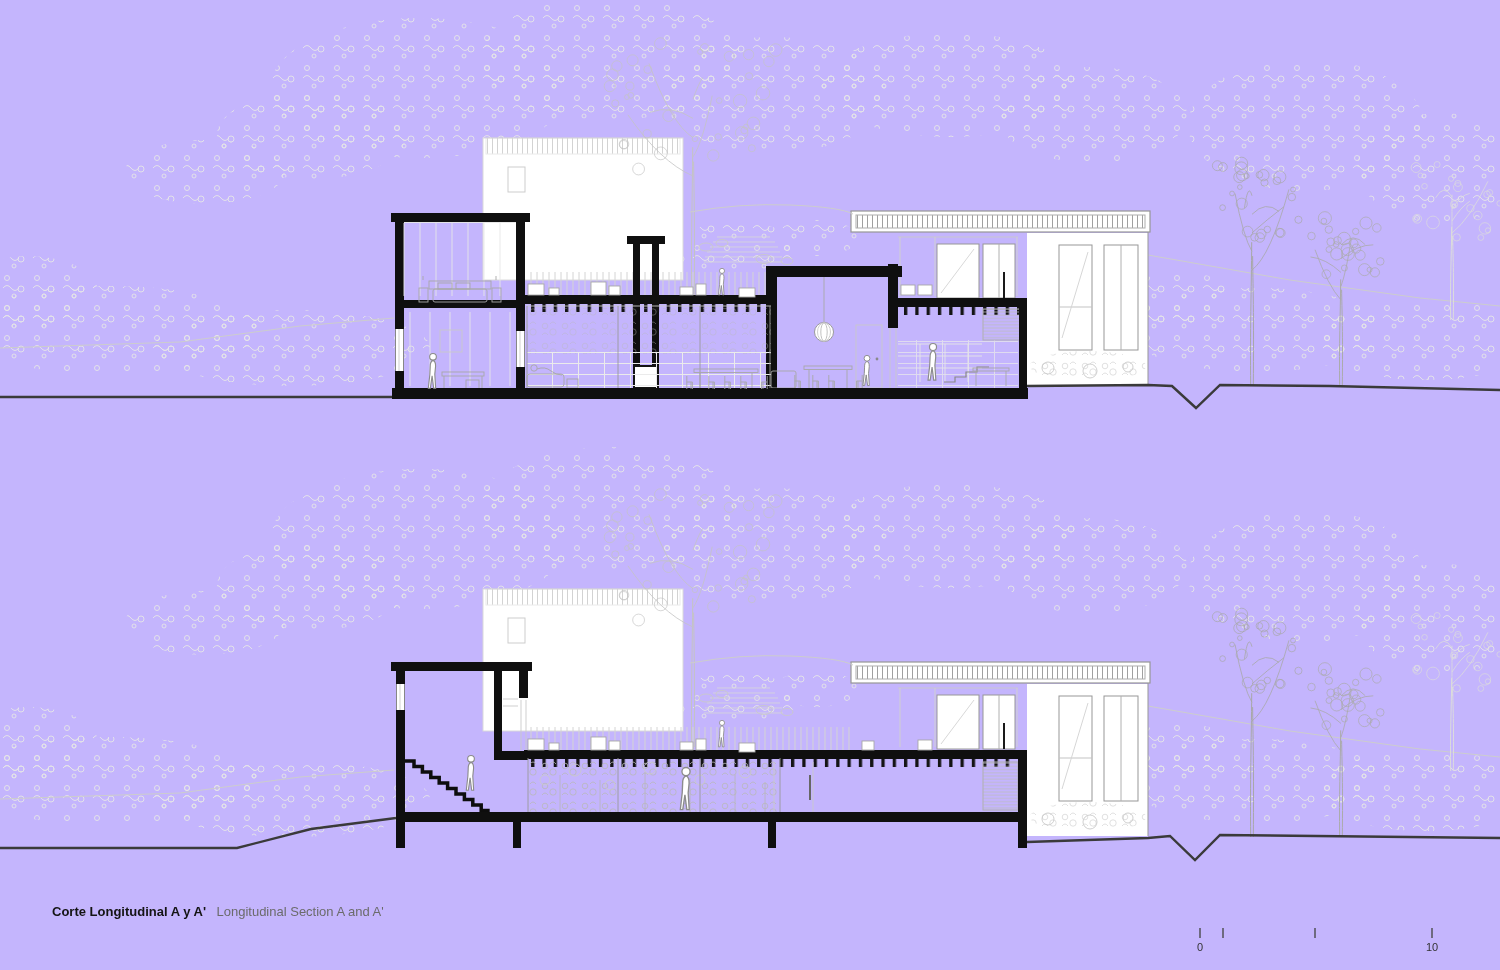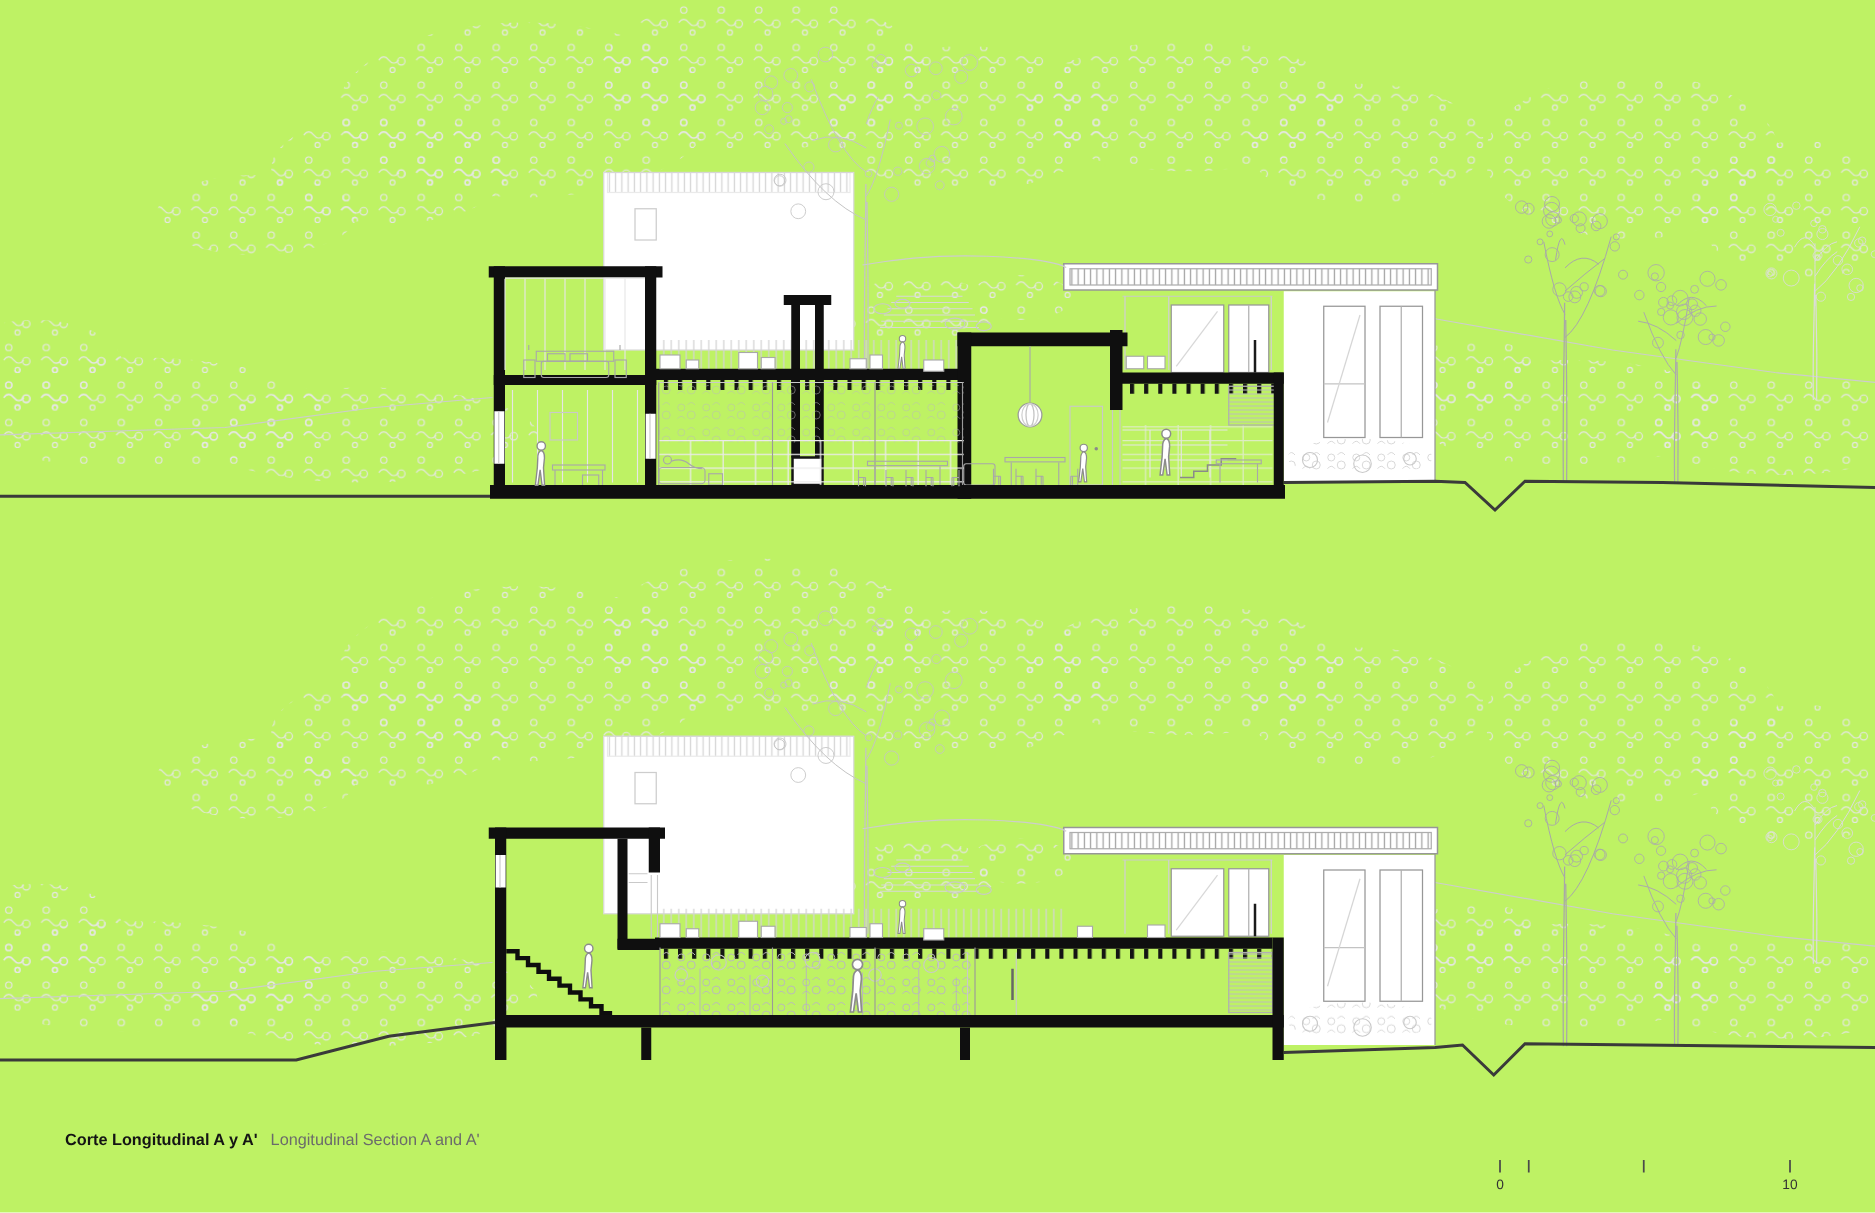--- a/index.html
+++ b/index.html
@@ -1,16 +1,16 @@
 <!DOCTYPE html>
 <html><head>
 <meta charset="utf-8">
 <style>
   html,body{margin:0;padding:0;background:#fff;}
-  .page{position:relative;width:1500px;height:970px;background:#bef264;overflow:hidden;
+  .page{position:relative;width:1500px;height:970px;background:#c4b5fd;overflow:hidden;
         font-family:"Liberation Sans", sans-serif;}
   svg{display:block;}
   .cut{fill:#0f0f0f;stroke:none;}
   .white{fill:#ffffff;stroke:none;}
   .lite{stroke:#a8a8a8;fill:none;stroke-width:0.9;}
   .lite2{stroke:#c9c9c9;fill:none;stroke-width:0.9;}
   .faint{stroke:#e6e6e6;fill:none;stroke-width:0.9;}
   .elev{stroke:#979797;fill:#ffffff;stroke-width:1;}
   .elevline{stroke:#979797;fill:none;stroke-width:1;}
   .terrain{stroke:#cdcdcd;fill:none;stroke-width:1;}

